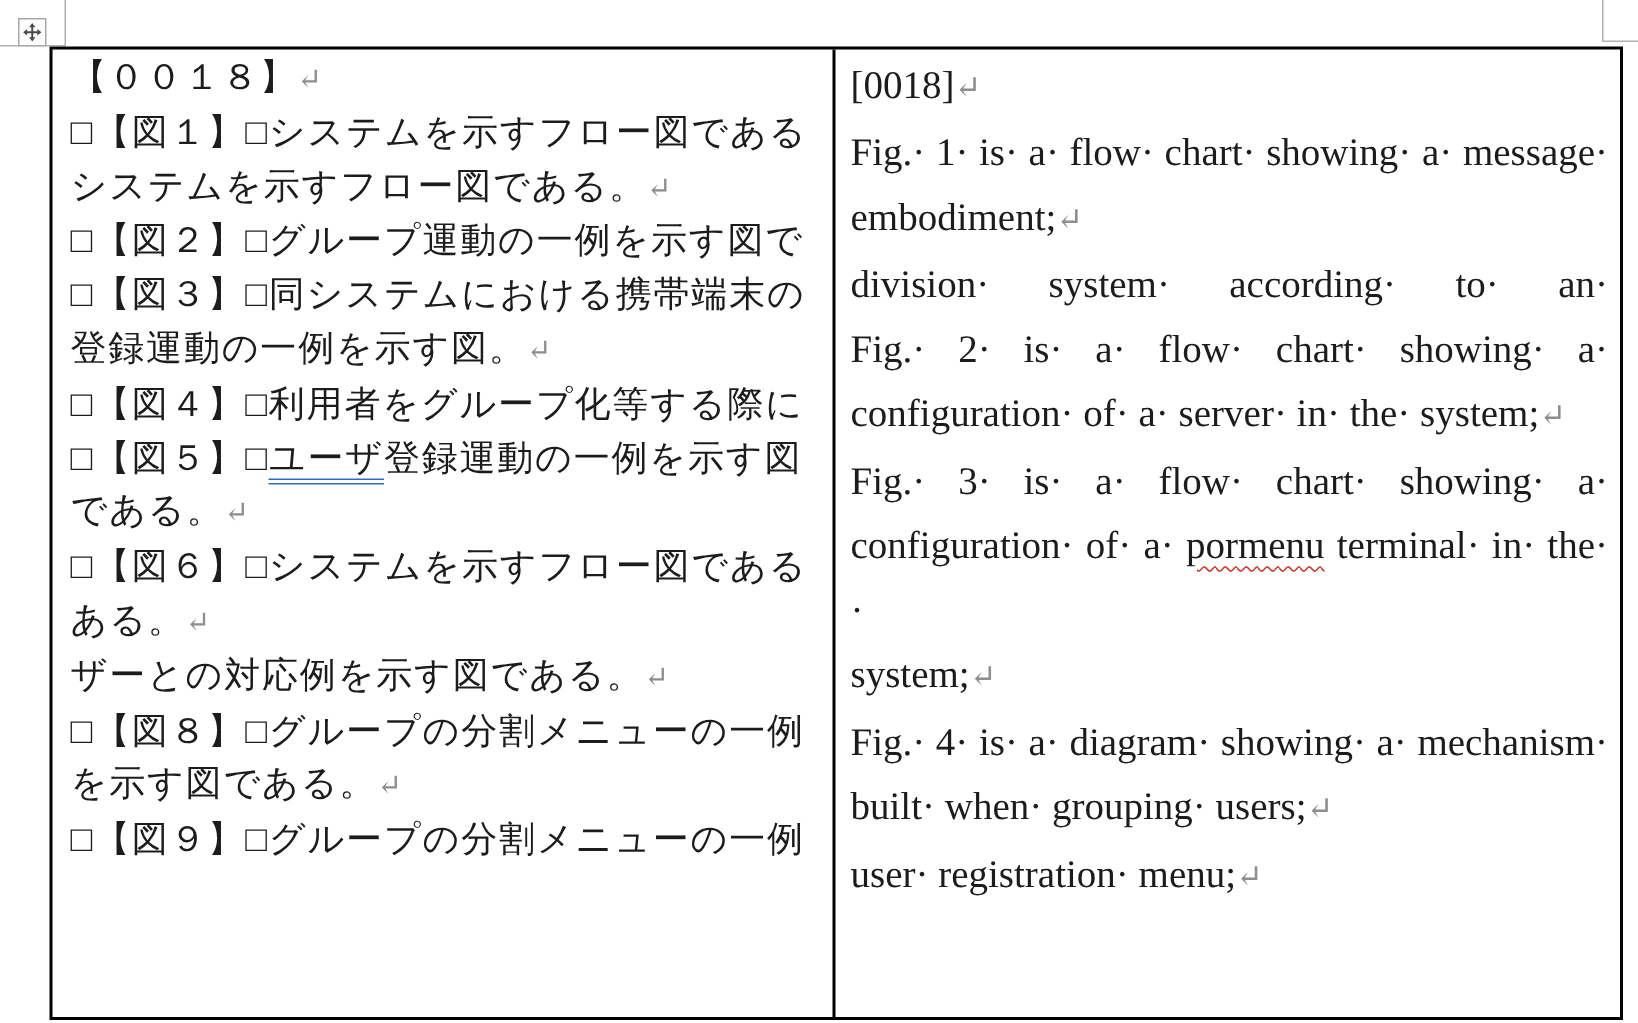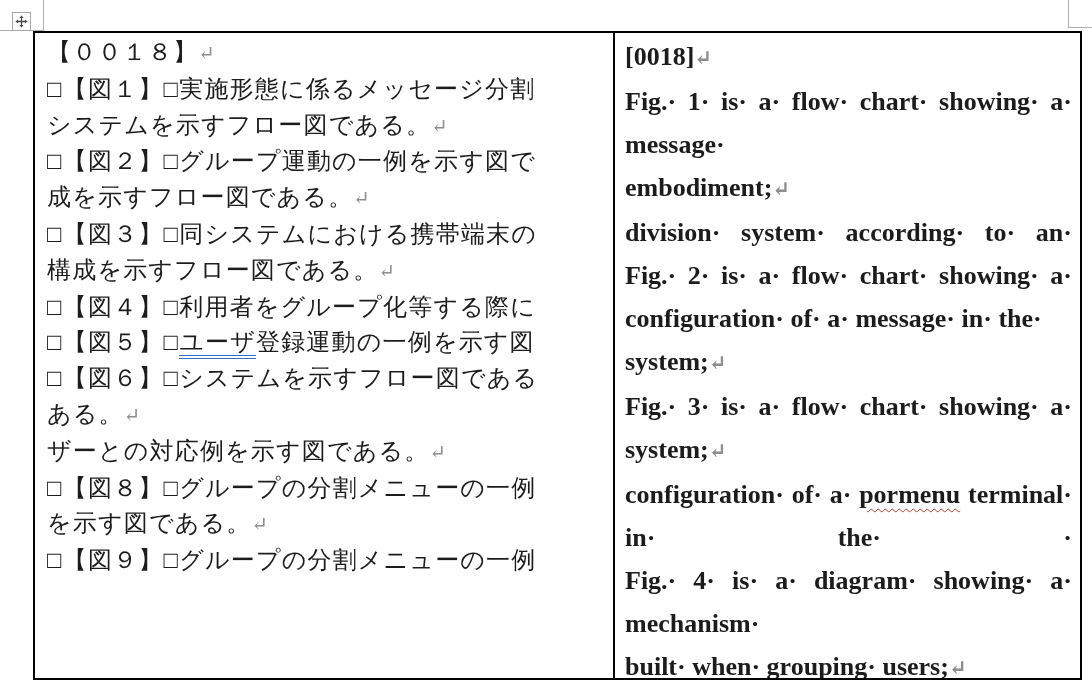--- a/index.html
+++ b/index.html
@@ -20,30 +20,30 @@
     box-sizing:border-box;cursor:move;
   }
   .handle svg{display:block;}
   
   .doc-table{
     position:absolute;left:33px;top:31px;width:1049px;height:649px;
     border:2px solid #000;box-sizing:border-box;display:flex;background:#fff;
   }
   .cell{box-sizing:border-box;overflow:hidden;cursor:text;}
   .cell-left{
-    width:580px;border-right:2px solid #000;padding:2px 10px 16px 12px;
+    width:522px;border-right:2px solid #000;padding:2px 10px 16px 12px;
   }
   .cell-right{flex:1;padding:2px 8px 0 10px;}
   
   .jline{
     font-size:24px;line-height:35.8px;letter-spacing:1.2px;white-space:nowrap;
   }
   
   .eline{
-    font-size:26px;line-height:43px;white-space:normal;font-weight:bold;
+    font-size:26px;line-height:43px;white-space:normal;
   }
   .eline.just{text-align:justify;text-align-last:justify;}
   .ret{color:#8e8e8e;font-size:0.82em;letter-spacing:0;}
   .grammar-underline{border-bottom:4px double #2f6cc1;}
   .spell-error{
     text-decoration:underline wavy #d03c2f;
     text-decoration-thickness:1px;text-underline-offset:5px;
   }
 </style>
 </head>
@@ -55,45 +55,45 @@
 <div class="handle">
   <svg width="13" height="13" viewBox="0 0 16 16">
     <path d="M8 0.5 L10.6 3.8 H8.8 V7.2 H12.2 V5.4 L15.5 8 L12.2 10.6 V8.8 H8.8 V12.2 H10.6 L8 15.5 L5.4 12.2 H7.2 V8.8 H3.8 V10.6 L0.5 8 L3.8 5.4 V7.2 H7.2 V3.8 H5.4 Z" fill="#4a4a4a"></path>
   </svg>
 </div>
 
 <div class="doc-table">
 
   <div class="cell cell-left">
     <div class="jline"><span>【００１８】</span><span class="ret">↵</span></div>
-    <div class="jline"><span>□【図１】□実施形態に係るメッセージ分割</span></div>
+    <div class="jline"><span>□【図１】□システムを示すフロー図である</span></div>
     <div class="jline"><span>システムを示すフロー図である。</span><span class="ret">↵</span></div>
     <div class="jline"><span>□【図２】□グループ運動の一例を示す図で</span></div>
-    <div class="jline"><span>成を示すフロー図である。</span><span class="ret">↵</span></div>
     <div class="jline"><span>□【図３】□同システムにおける携帯端末の</span></div>
-    <div class="jline"><span>構成を示すフロー図である。</span><span class="ret">↵</span></div>
+    <div class="jline"><span>登録運動の一例を示す図。</span><span class="ret">↵</span></div>
     <div class="jline"><span>□【図４】□利用者をグループ化等する際に</span></div>
     <div class="jline"><span>□【図５】□</span><span class="grammar-underline">ユーザ</span><span>登録運動の一例を示す図</span></div>
+    <div class="jline"><span>である。</span><span class="ret">↵</span></div>
     <div class="jline"><span>□【図６】□システムを示すフロー図である</span></div>
     <div class="jline"><span>ある。</span><span class="ret">↵</span></div>
     <div class="jline"><span>ザーとの対応例を示す図である。</span><span class="ret">↵</span></div>
     <div class="jline"><span>□【図８】□グループの分割メニューの一例</span></div>
     <div class="jline"><span>を示す図である。</span><span class="ret">↵</span></div>
     <div class="jline"><span>□【図９】□グループの分割メニューの一例</span></div>
   </div>
 
   <div class="cell cell-right">
     <div class="eline"><span>[0018]</span><span class="ret">↵</span></div>
     <div class="eline just"><span>Fig.· 1· is· a· flow· chart· showing· a· message·</span></div>
     <div class="eline"><span>embodiment;</span><span class="ret">↵</span></div>
     <div class="eline just"><span>division· system· according· to· an·</span></div>
     <div class="eline just"><span>Fig.· 2· is· a· flow· chart· showing· a·</span></div>
-    <div class="eline"><span>configuration· of· a· message· in· the· system;</span><span class="ret">↵</span></div>
+    <div class="eline"><span>configuration· of· a· server· in· the· system;</span><span class="ret">↵</span></div>
     <div class="eline just"><span>Fig.· 3· is· a· flow· chart· showing· a·</span></div>
+    <div class="eline just"><span>configuration· of· a·</span> <span class="spell-error">pormenu</span> <span>terminal· in· the· ·</span></div>
     <div class="eline"><span>system;</span><span class="ret">↵</span></div>
-    <div class="eline just"><span>configuration· of· a·</span> <span class="spell-error">pormenu</span> <span>terminal· in· the· ·</span></div>
     <div class="eline just"><span>Fig.· 4· is· a· diagram· showing· a· mechanism·</span></div>
     <div class="eline"><span>built· when· grouping· users;</span><span class="ret">↵</span></div>
     <div class="eline"><span>user· registration· menu;</span><span class="ret">↵</span></div>
 
   </div>
 
 </div>
 
 </body></html>

